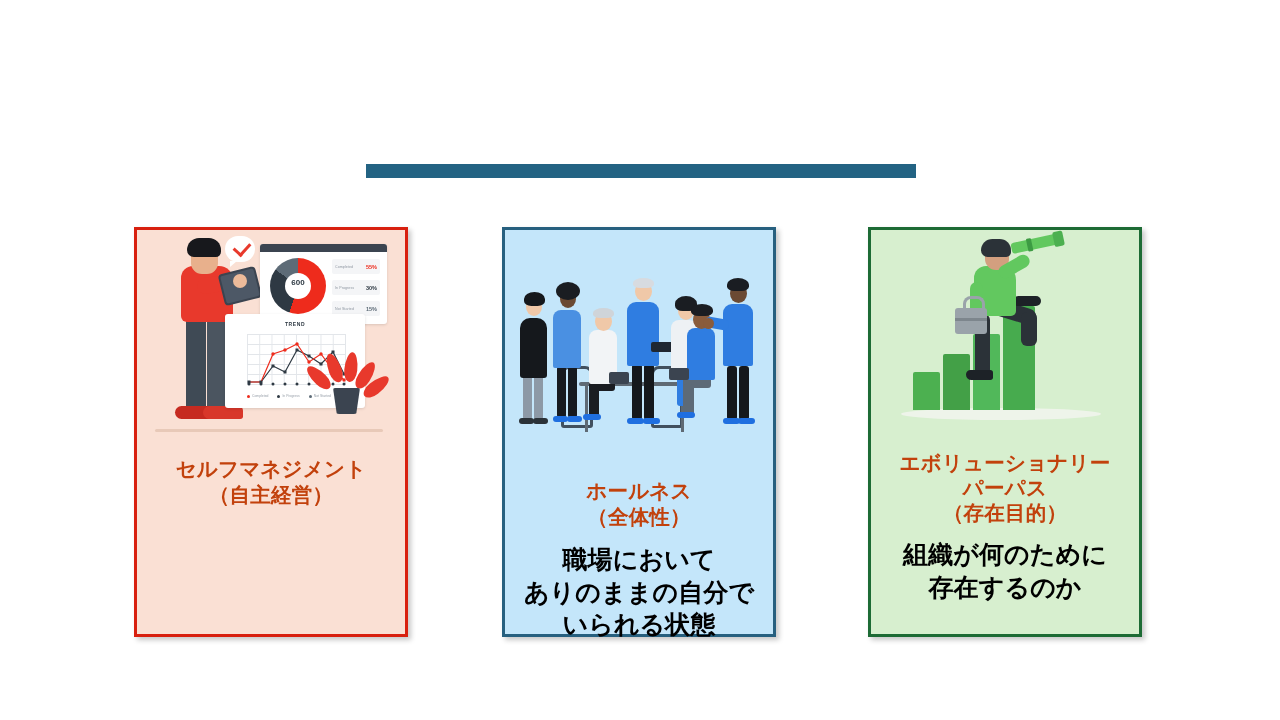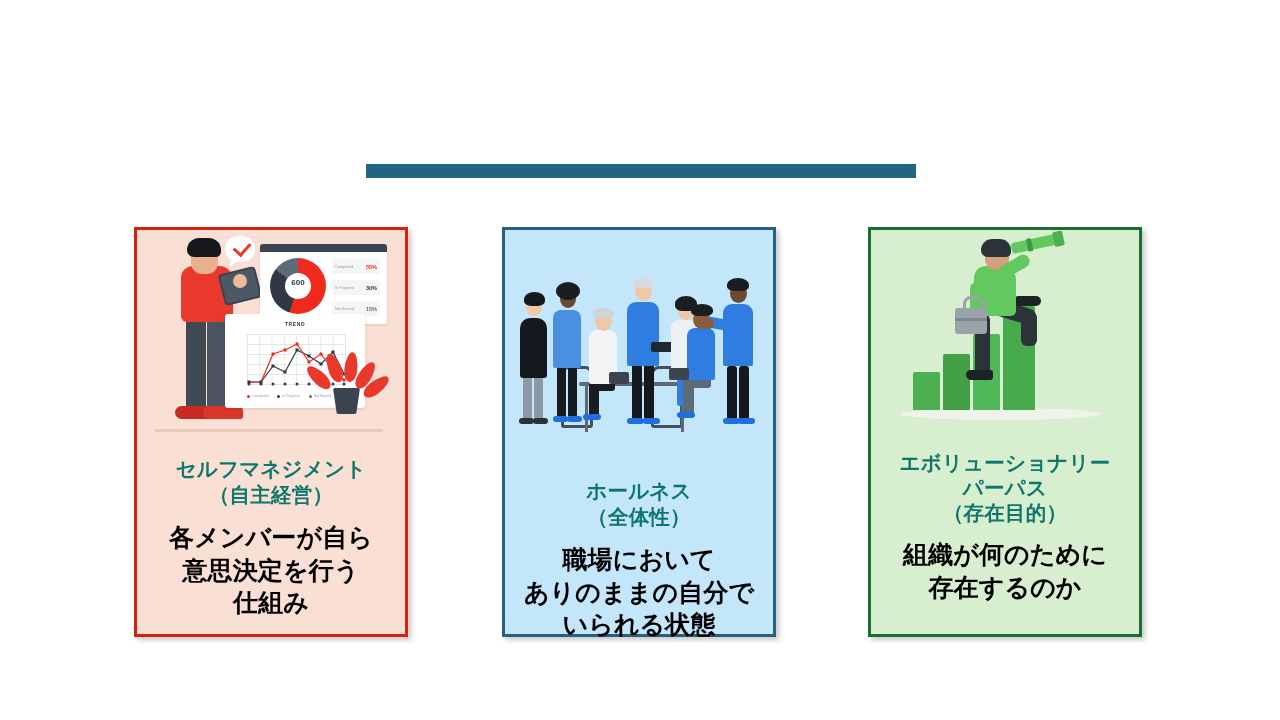--- a/index.html
+++ b/index.html
@@ -80,21 +80,21 @@
     width: 100%;
     text-align: center;
     padding: 0 6px;
     box-sizing: border-box;
   }
   .card-heading {
     font-size: 20.5px;
     font-weight: 700;
     line-height: 1.27;
     letter-spacing: 0.01em;
-    color: #0f766e;
+    color: #c2410c;
     white-space: pre-line;
   }
   .card-body {
     margin-top: 13px;
     font-size: 25px;
     font-weight: 700;
     line-height: 1.3;
     letter-spacing: 0.005em;
     color: #000000;
     white-space: pre-line;
@@ -447,23 +447,20 @@
         <div class="i1-leaf" style="left:206px;top:122px;transform:rotate(6deg);"></div>
         <div class="i1-leaf" style="left:214px;top:128px;transform:rotate(32deg);"></div>
         <div class="i1-leaf" style="left:221px;top:136px;transform:rotate(52deg);"></div>
         <div class="i1-pot"></div>
       </div>
     </div>
 
     <div class="card-text">
       <div class="card-heading">セルフマネジメント
 （自主経営）</div>
-      <div class="card-body">各メンバーが自ら
-意思決定を行う
-仕組み</div>
     </div>
   </div>
 
   <div class="card card-3">
     <div class="illo illo-3">
       <div class="i3-wrap">
         <div class="i3-shadow"></div>
         <div class="i3-bar i3-b1"></div>
         <div class="i3-bar i3-b2"></div>
         <div class="i3-bar i3-b3"></div>

